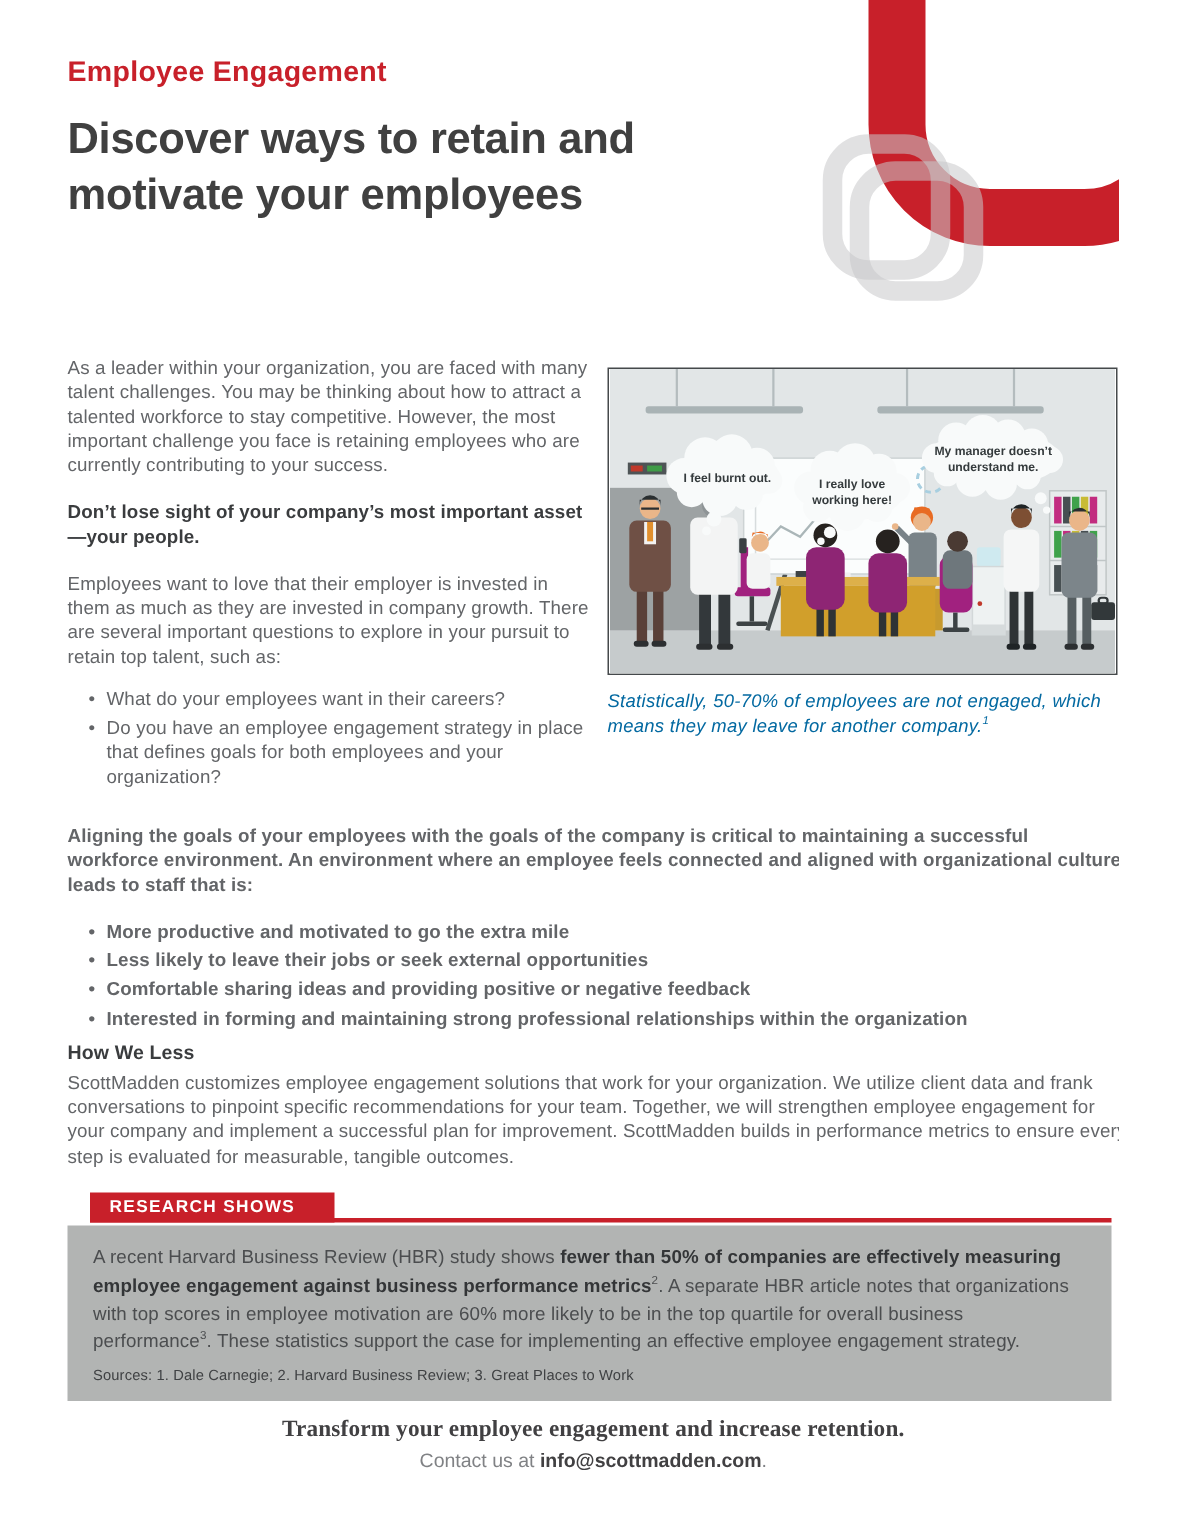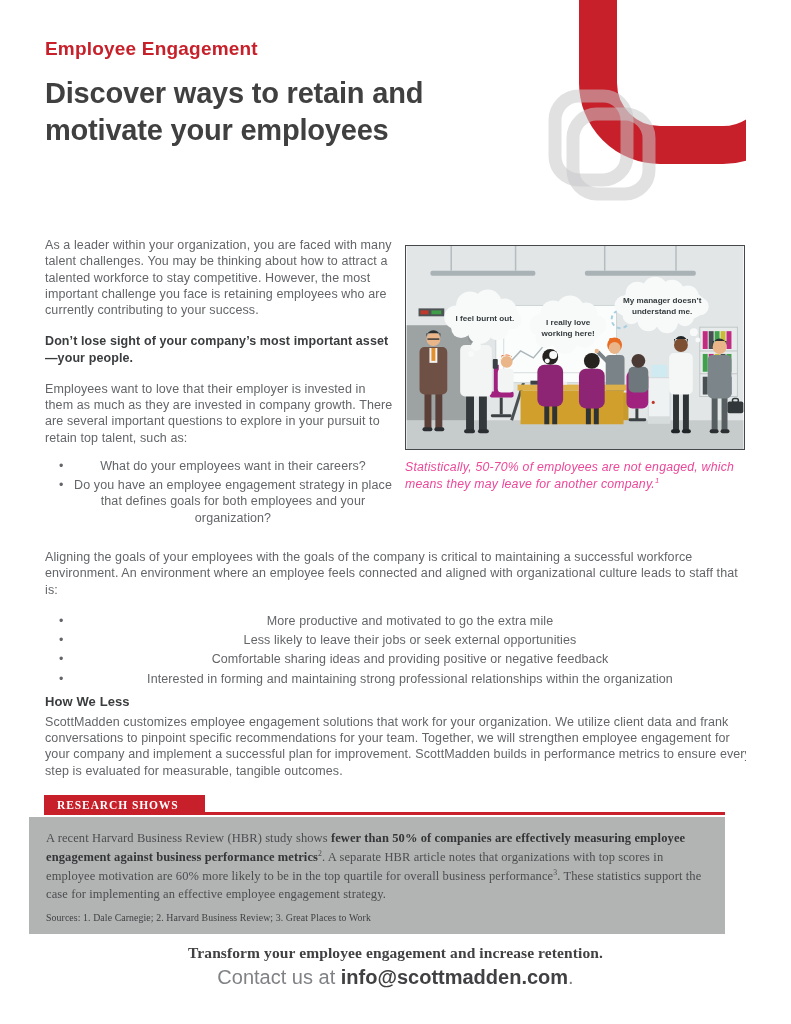--- a/index.html
+++ b/index.html
@@ -10,46 +10,46 @@
   
   .header{position:absolute;left:45px;top:38px;width:520px;}
   .eyebrow{color:#c8202a;font-size:19px;font-weight:bold;letter-spacing:.2px;}
   .title{margin-top:15px;font-size:29px;font-weight:bold;color:#404040;line-height:1.27;width:460px;letter-spacing:-.2px;}
   
   .bodytext{font-size:12.5px;line-height:1.3;letter-spacing:.1px;color:#636568;}
   .col-left{position:absolute;left:45px;top:237px;width:350px;}
   .col-left p{margin:0 0 15px 0;}
   .callout{font-weight:bold;color:#3a3c3e;}
   ul.bullets{margin:12px 0 0 0;padding:0 0 0 26px;list-style:none;}
-  ul.bullets li{position:relative;margin:0 0 3px 0;text-align:center;}
+  ul.bullets li{position:relative;margin:0 0 3px 0;}
   ul.bullets li::before{content:"•";position:absolute;left:-12px;color:#636568;}
   
   .figure{position:absolute;left:405px;top:245px;width:340px;}
   .scene{width:338px;height:203px;border:1px solid #45494b;display:block;}
-  .caption{margin-top:9px;font-style:italic;font-size:12.3px;line-height:1.42;color:#ec4899;letter-spacing:.2px;}
+  .caption{margin-top:9px;font-style:italic;font-size:12.3px;line-height:1.42;color:#0369a1;letter-spacing:.2px;}
   sup{font-size:.62em;vertical-align:super;line-height:0;}
   
-  .mid{position:absolute;left:45px;top:549px;width:704px;}
+  .mid{position:absolute;left:45px;top:549px;width:704px;font-weight:bold;}
   .mid p{margin:0;}
   .hwh{position:absolute;left:45px;top:694px;width:706px;}
   .hwh h3{margin:0;font-size:13px;font-weight:bold;color:#3a3c3e;}
   .hwh p{margin:3px 0 0 0;}
   
-  .research{position:absolute;left:29px;top:795px;width:696px;font-family:Liberation Serif, serif;}
+  .research{position:absolute;left:45px;top:795px;width:696px;}
   .res-tab{position:relative;z-index:2;display:inline-block;margin-left:15px;background:#c8202a;color:#ffffff;
            font-size:11.5px;font-weight:bold;letter-spacing:.9px;padding:4px 26px 4px 13px;}
   .res-rule{position:relative;z-index:1;height:3px;background:#c8202a;margin-left:15px;margin-top:-3px;}
   .res-box{background:#b2b4b3;margin-top:2px;padding:12px 16px 8px 17px;font-size:12.5px;line-height:1.5;
            letter-spacing:.1px;color:#4b4d4f;}
   .res-box b{color:#333537;}
   .sources{text-align:left;font-size:9.8px;color:#3f4143;margin-top:7px;letter-spacing:.1px;}
   
   .cta{position:absolute;left:0;top:944px;width:791px;text-align:center;}
   .cta-l1{font-size:15.5px;font-weight:bold;color:#414042;letter-spacing:.1px;font-family:Liberation Serif, serif;}
-  .cta-l2{font-size:20px;color:#808285;margin-top:4px;}
+  .cta-l2{font-size:13px;color:#808285;margin-top:4px;}
   .cta-l2 .email{font-weight:bold;color:#414042;text-decoration:none;cursor:pointer;}
   .scene text{font-family:"Liberation Sans",sans-serif;font-weight:bold;fill:#353b3d;}
 </style>
 </head>
 <body>
 
 <div class="page">
 
   <div class="deco">
     <svg width="250" height="235" viewBox="541 0 250 235">

